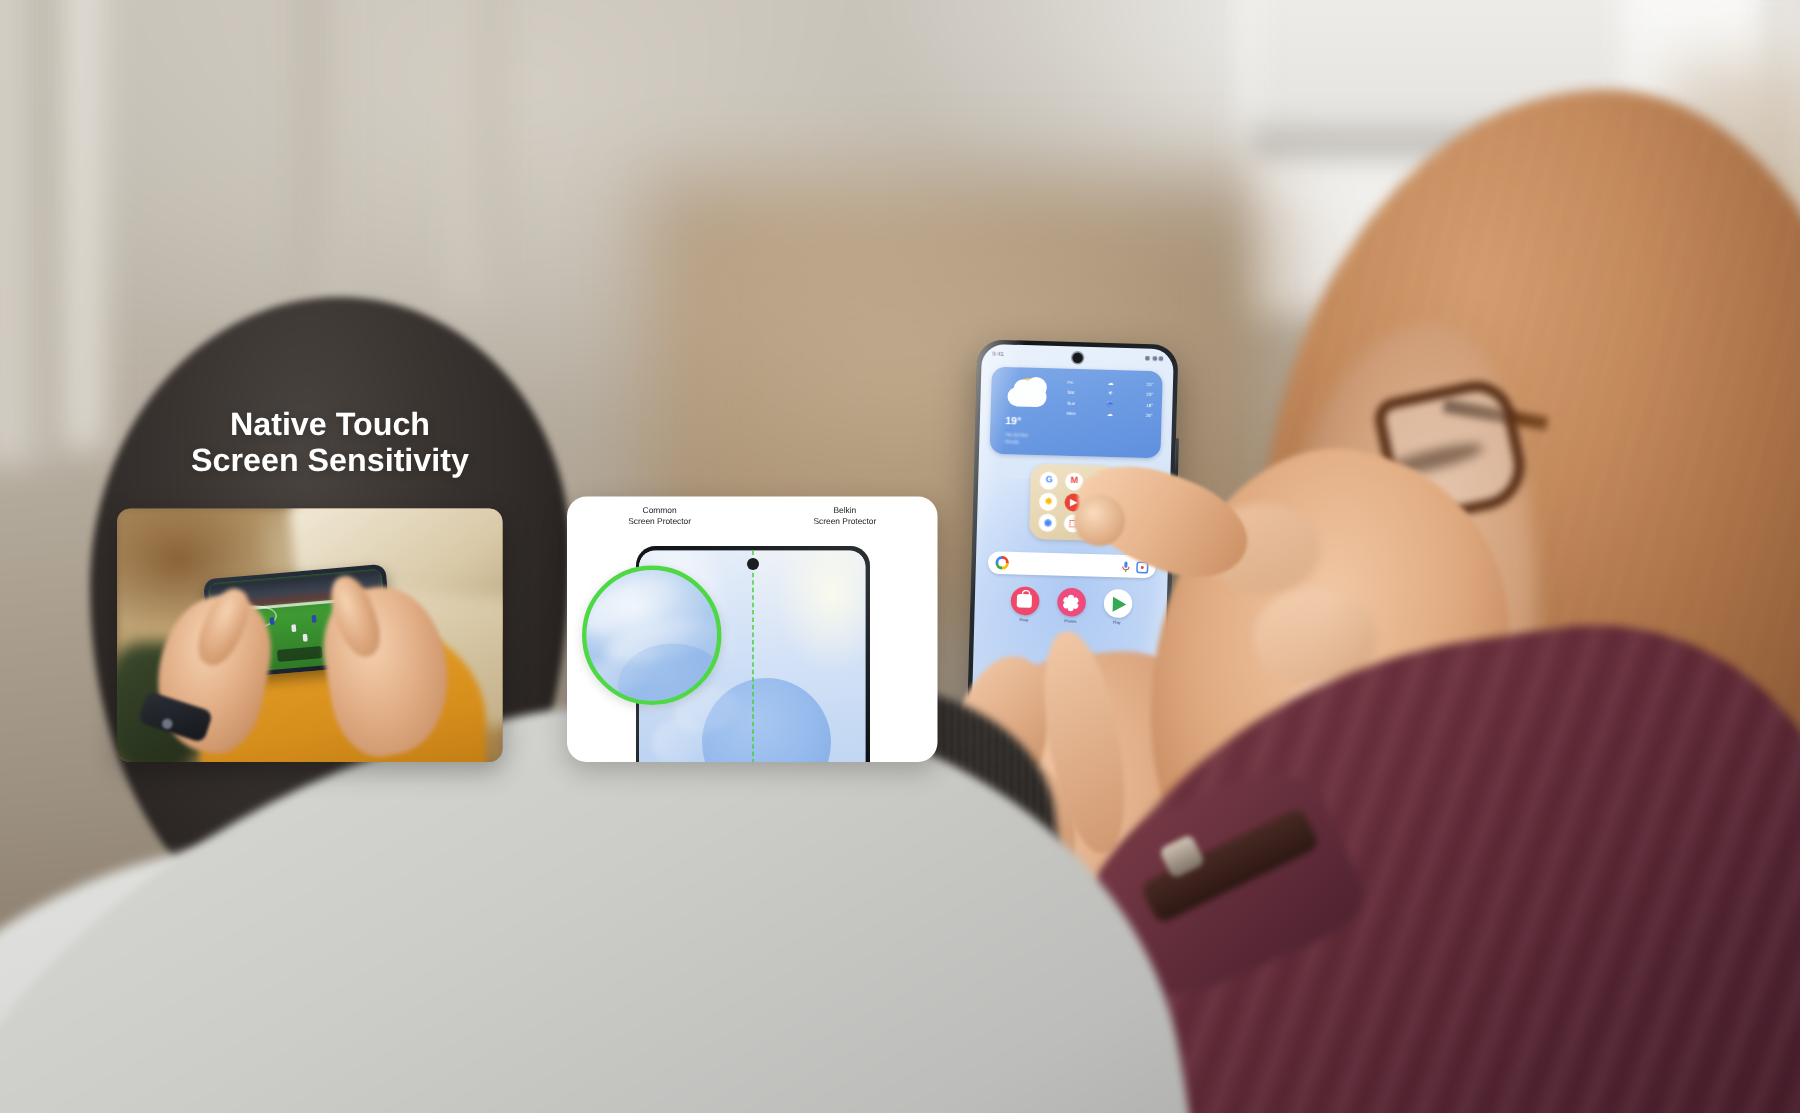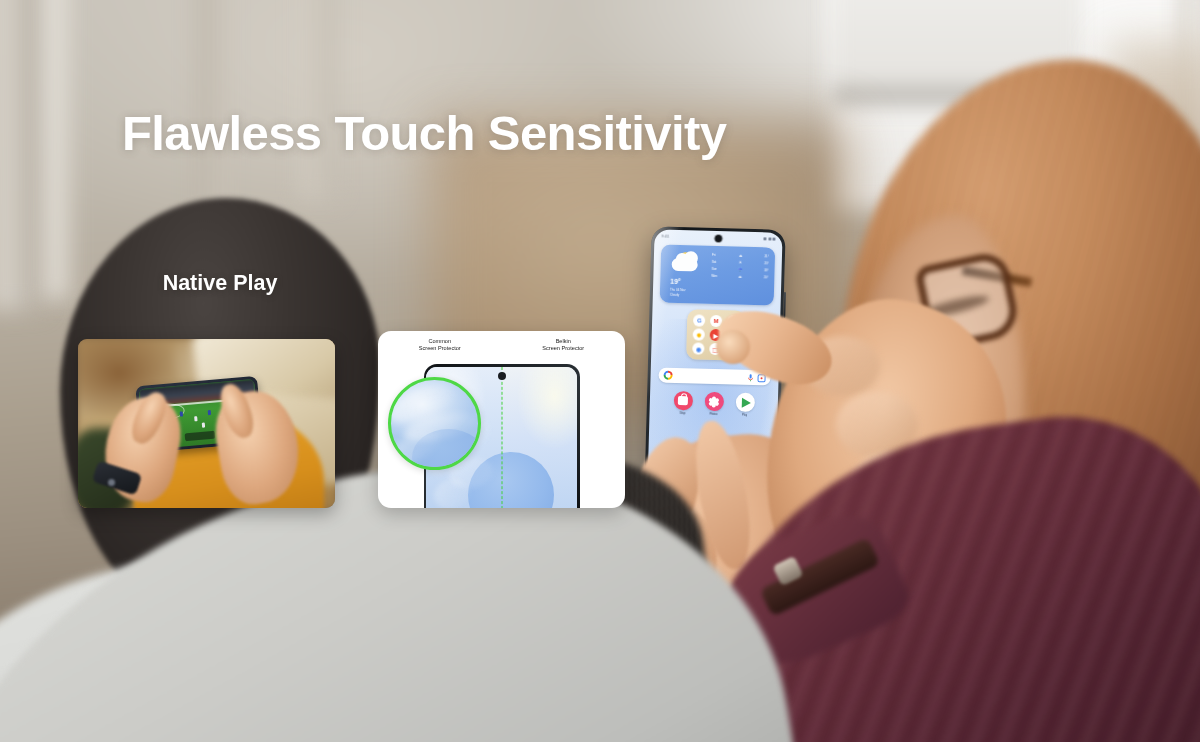--- a/index.html
+++ b/index.html
@@ -992,20 +992,20 @@
     </div>
 
     <div class="magnifier">
       <span class="mag-dark"></span>
       <span class="mag-streak ms1"></span>
       <span class="mag-streak ms2"></span>
       <span class="mag-streak ms3"></span>
     </div>
   </div>
 
-  <div class="headline">Flawless Touch Sensitivity</div>
 
   <div class="label-native">
-    <span>Native Play</span><br>
+    <span>Native Touch</span><br>
+    <span>Screen Sensitivity</span>
   </div>
 
 
 </div>
 
 </body></html>

